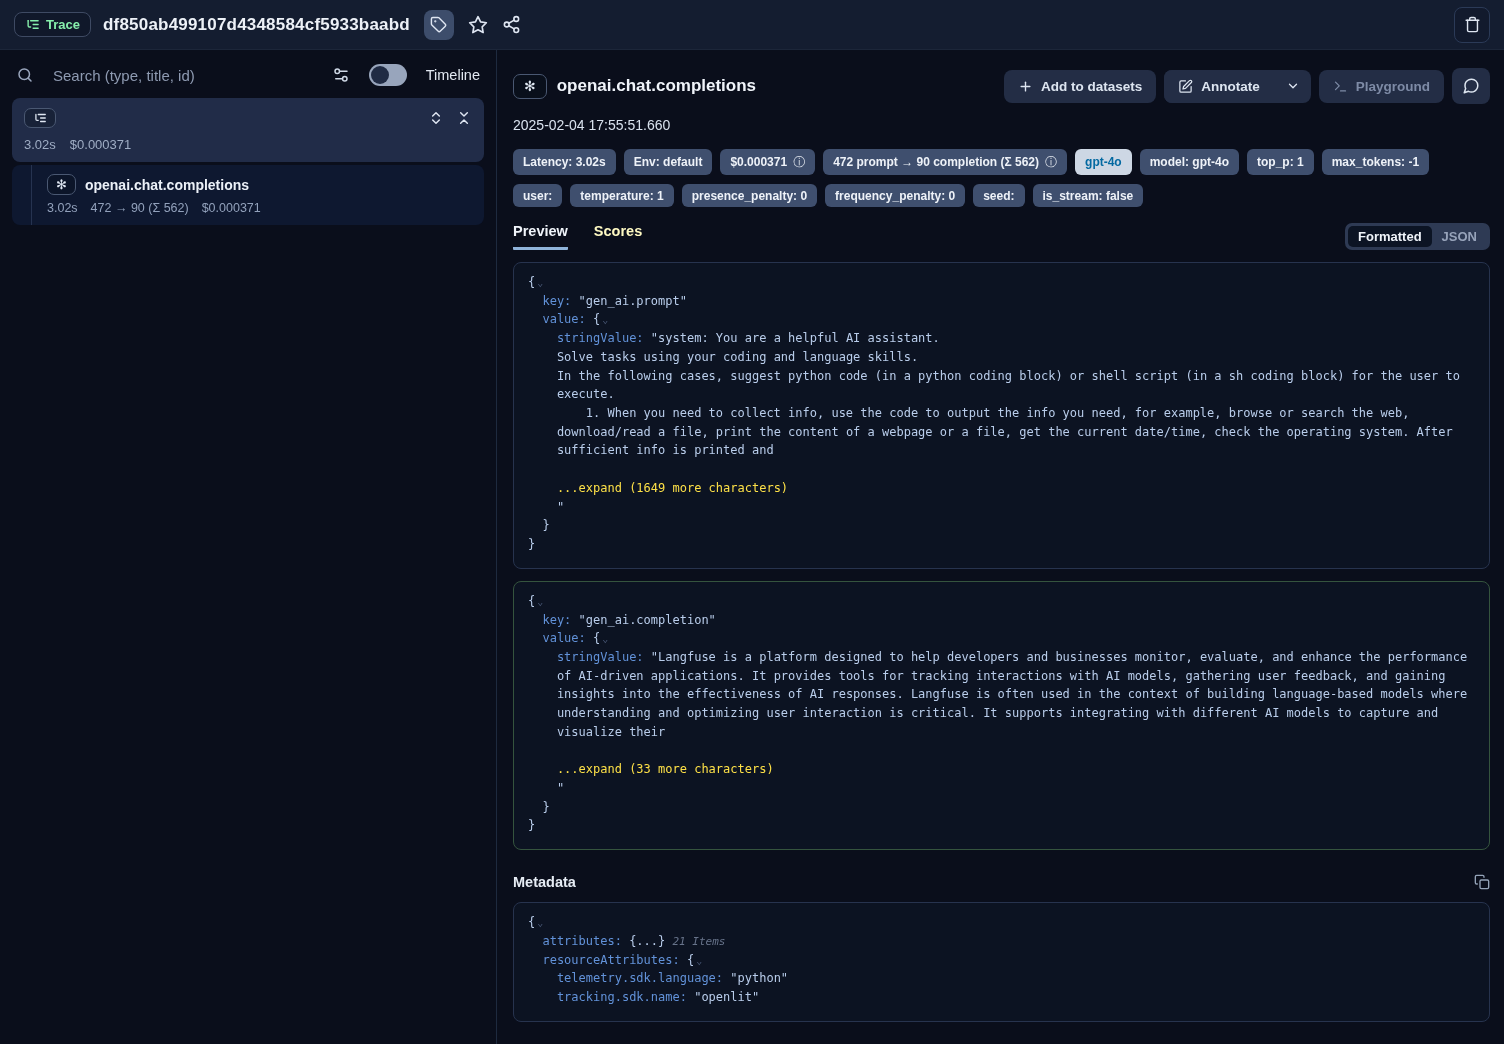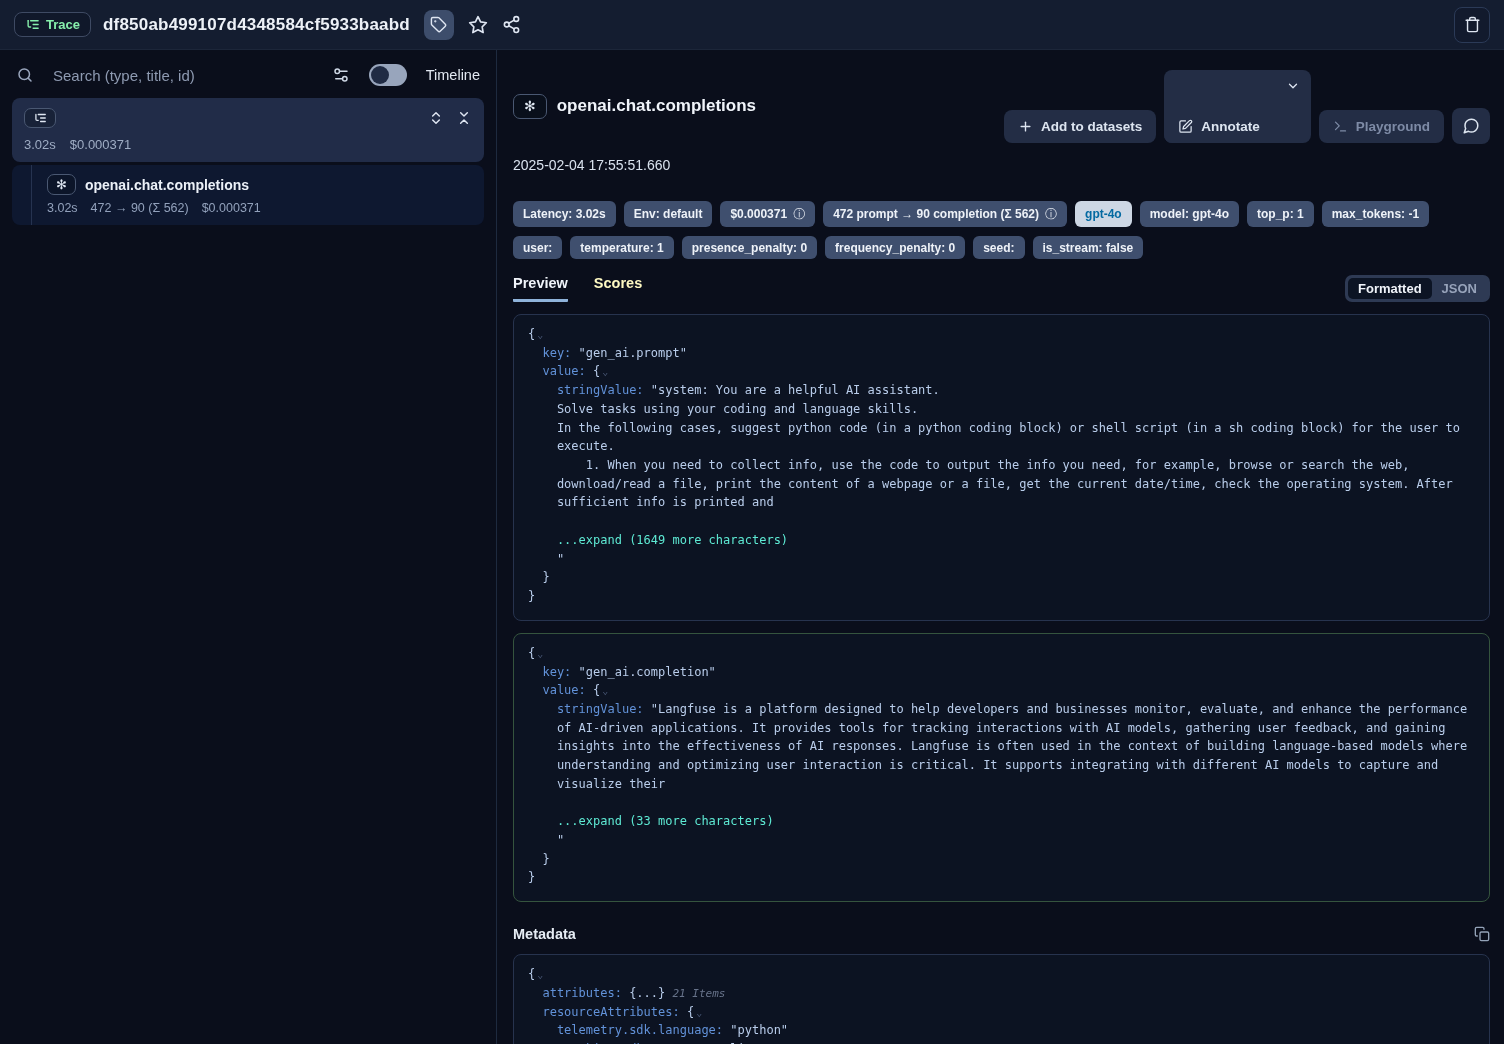--- a/index.html
+++ b/index.html
@@ -48,31 +48,31 @@
                  border-radius:7px; padding:1px 8px; background:rgba(10,16,30,.35);
                  color:#dfe7f2; font-size:13px; line-height:17px; }
 
   
   .main-header { display:flex; align-items:center; }
   .main-title-group { display:flex; align-items:center; gap:10px; }
   .page-title { font-size:17px; font-weight:700; color:#f0f4fa; }
   .actions { margin-left:auto; display:flex; align-items:center; gap:8px; }
   .btn { display:flex; align-items:center; gap:8px; background:#232d45; border:none; border-radius:8px;
          padding:9px 14px; font-size:13.5px; font-weight:700; color:#dde5f0; cursor:pointer;
-         font-family:"Liberation Sans", sans-serif;margin-top:40px; }
+         font-family:"Liberation Sans", sans-serif; }
   .split { display:flex; align-items:flex-start; background:#232d45; border-radius:8px; overflow:hidden; }
   .split .btn { border-radius:0; }
   .split .divider { width:1px; background:#3c4a66; margin:6px 0; }
   .split .chev-part { padding:9px 11px; display:flex; align-items:center; }
   .btn.disabled { color:#7e8ba6; cursor:default; }
   .btn.icon-only { padding:9px 10px; }
   .timestamp { margin-top:13px; font-size:14px; color:#d9e2ee; }
 
   
-  .badges { display:flex; flex-wrap:wrap; gap:8px; margin-top:28px; }
+  .badges { display:flex; flex-wrap:wrap; gap:8px; margin-top:16px; }
   .badge { display:inline-flex; align-items:center; gap:6px; background:#3f4f6e; border-radius:6px;
            padding:4.5px 10px; font-size:12px; font-weight:700; color:#eef2f8; white-space:nowrap; }
   .badge.light { background:#cdd7e4; color:#0369a1; }
   .badge .info { font-weight:400; font-size:12px; opacity:.9; }
 
   
   .tabs-row { display:flex; align-items:center; margin-top:16px; }
   .tab { font-size:14.5px; font-weight:700; color:#fef9c3; padding-bottom:8px; margin-right:26px;
          cursor:pointer; border-bottom:3px solid transparent; border-radius:1px; }
   .tab.active { color:#f0f4fa; border-bottom-color:#8fb3da; }
@@ -81,21 +81,21 @@
   .seg-opt.active { background:#0c1424; color:#f0f4fa; }
 
   
   .code-block { border:1px solid #27334e; border-radius:8px; background:#0c1322;
                 padding:10px 14px 14px 14px; margin-top:12px;
                 font-family:"DejaVu Sans Mono", monospace; font-size:12px; line-height:1.56; color:#b9cdeb; }
   .code-block.assistant { border-color:#35543e; }
   .code-line { white-space:pre-wrap; overflow-wrap:break-word; }
   .seg-k { color:#6292d9; }
   .seg-s, .seg-p { color:#b9cdeb; }
-  .seg-e { color:#5eead4; cursor:pointer; }
+  .seg-e { color:#fde047; cursor:pointer; }
   .seg-i { color:#67738a; font-style:italic; font-size:11px; }
   .seg-c { color:#4d5c7c; font-size:10px; margin-left:2px; cursor:pointer; }
 
   .section-head { display:flex; align-items:center; margin-top:24px; }
   .section-title { font-size:14.5px; font-weight:700; color:#e6ecf4; }
   .copy-btn { margin-left:auto; color:#94a3b8; cursor:pointer; display:flex; }
 
   svg { display:block; }
 </style>
 </head>

